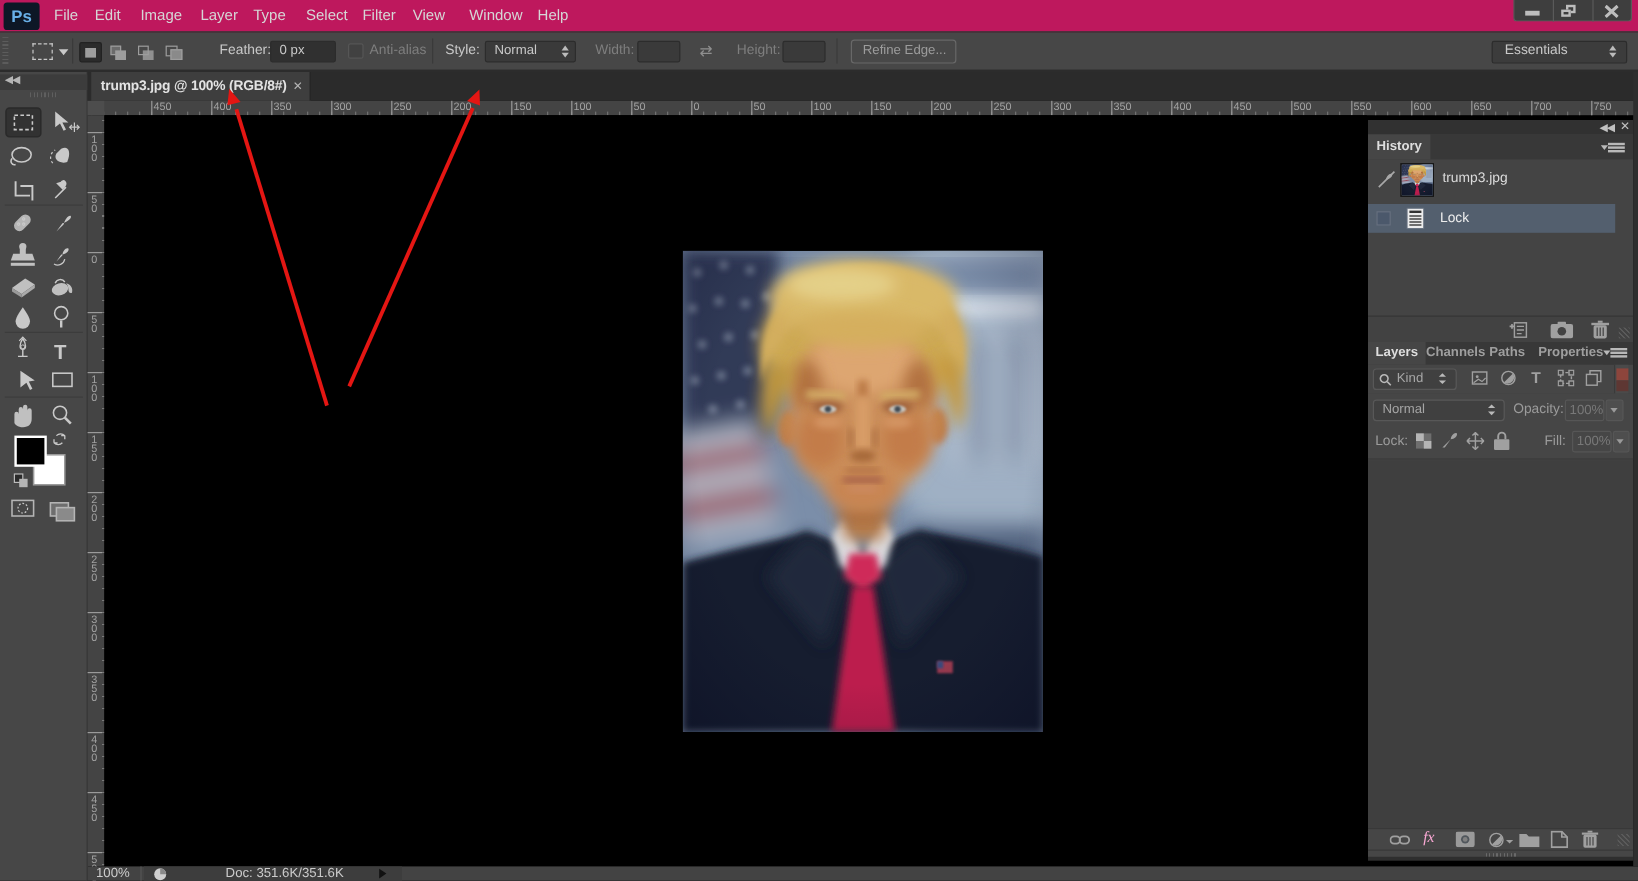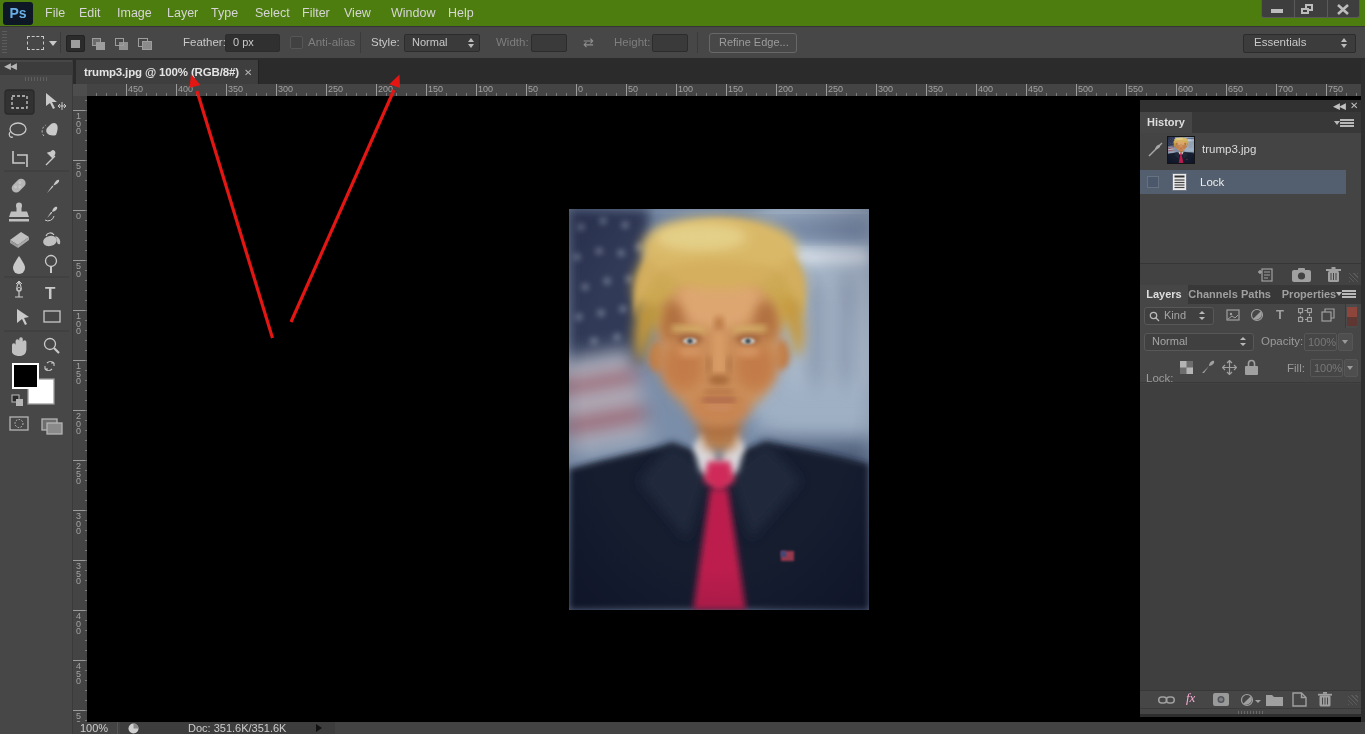--- a/index.html
+++ b/index.html
@@ -1,20 +1,20 @@
 <!DOCTYPE html>
 <html><head><meta charset="utf-8">
 <style>
 *{margin:0;padding:0;box-sizing:border-box}
 html,body{width:1365px;height:734px;overflow:hidden;background:#000}
 body{font-family:"Liberation Sans",sans-serif;-webkit-font-smoothing:antialiased}
 #app{position:absolute;left:0;top:0;width:1365px;height:734px;background:#000}
 .abs{position:absolute}
 
-#menubar{left:0;top:0;width:1365px;height:27px;background:#4d7c0f;border-bottom:1px solid #353535}
+#menubar{left:0;top:0;width:1365px;height:27px;background:#be185d;border-bottom:1px solid #353535}
 #pslogo{left:3px;top:2px;width:30px;height:23px;background:#0d1726;border-radius:3px;color:#69b0e8;font-size:14px;font-weight:700;text-align:center;line-height:23px}
 .mi{top:0;height:27px;line-height:27px;color:#d6d6d6;font-size:12.5px}
 
 #optbar{left:0;top:27px;width:1365px;height:33px;background:#474747;border-bottom:2px solid #2c2c2c}
 .olab{top:0;height:31px;line-height:31px;font-size:11.5px;color:#c9c9c9}
 .olab.dis{color:#7e7e7e}
 .obox{top:7px;height:18px;background:#3a3a3a;border:1px solid #2c2c2c;border-radius:2px}
 .osep{top:5px;width:1px;height:21px;background:#3a3a3a}
 .modebtn{top:8px;width:19px;height:17px;border-radius:2px}
 
@@ -549,21 +549,21 @@
   <span class="abs" style="left:12px;top:235px;font-size:11px;color:#a5a5a5">Normal</span>
   <div class="abs" style="left:100px;top:237px;width:0;height:0;border-left:3px solid transparent;border-right:3px solid transparent;border-bottom:3.5px solid #b9b9b9"></div>
   <div class="abs" style="left:100px;top:243px;width:0;height:0;border-left:3px solid transparent;border-right:3px solid transparent;border-top:3.5px solid #b9b9b9"></div>
   <span class="abs" style="left:121px;top:235px;font-size:11.5px;color:#9b9b9b">Opacity:</span>
   <div class="abs" style="left:164px;top:233px;width:33px;height:18px;background:#464646;border:1px solid #565656;border-radius:2px"></div>
   <span class="abs" style="left:168px;top:236px;font-size:11px;color:#787878">100%</span>
   <div class="abs" style="left:198px;top:233px;width:15px;height:18px;background:#4e4e4e;border:1px solid #565656;border-radius:2px"></div>
   <div class="abs" style="left:202px;top:240px;width:0;height:0;border-left:3.5px solid transparent;border-right:3.5px solid transparent;border-top:4px solid #9a9a9a"></div>
 
   <div class="abs" style="left:0;top:255px;width:221px;height:28px;background:#464646;border-bottom:1px solid #3a3a3a"></div>
-  <span class="abs" style="left:6px;top:272px;font-size:11.5px;color:#9b9b9b">Lock:</span>
+  <span class="abs" style="left:6px;top:262px;font-size:11.5px;color:#9b9b9b">Lock:</span>
   <svg class="abs" style="left:40px;top:261px" width="13" height="13">
         <rect width="13" height="13" fill="#6e6e6e"></rect>
         <rect width="6.5" height="6.5" fill="#b5b5b5"></rect>
         <rect x="6.5" y="6.5" width="6.5" height="6.5" fill="#b5b5b5"></rect>
       </svg>
   <svg class="abs" style="left:60px;top:260px" width="15" height="15" fill="#a0a0a0">
         <path d="M2,13 l7,-7 c0,-3 3,-6 5,-5 c1,2 -2,5 -5,5 l-5,7 Z"></path>
       </svg>
   <svg class="abs" style="left:82px;top:260px" width="15" height="15" stroke="#a0a0a0" stroke-width="1.2" fill="none">
         <path d="M7.5,1 v13 M1,7.5 h13 M5,3 l2.5,-2.5 2.5,2.5 M5,12 l2.5,2.5 2.5,-2.5 M3,5 l-2.5,2.5 2.5,2.5 M12,5 l2.5,2.5 -2.5,2.5"></path>

